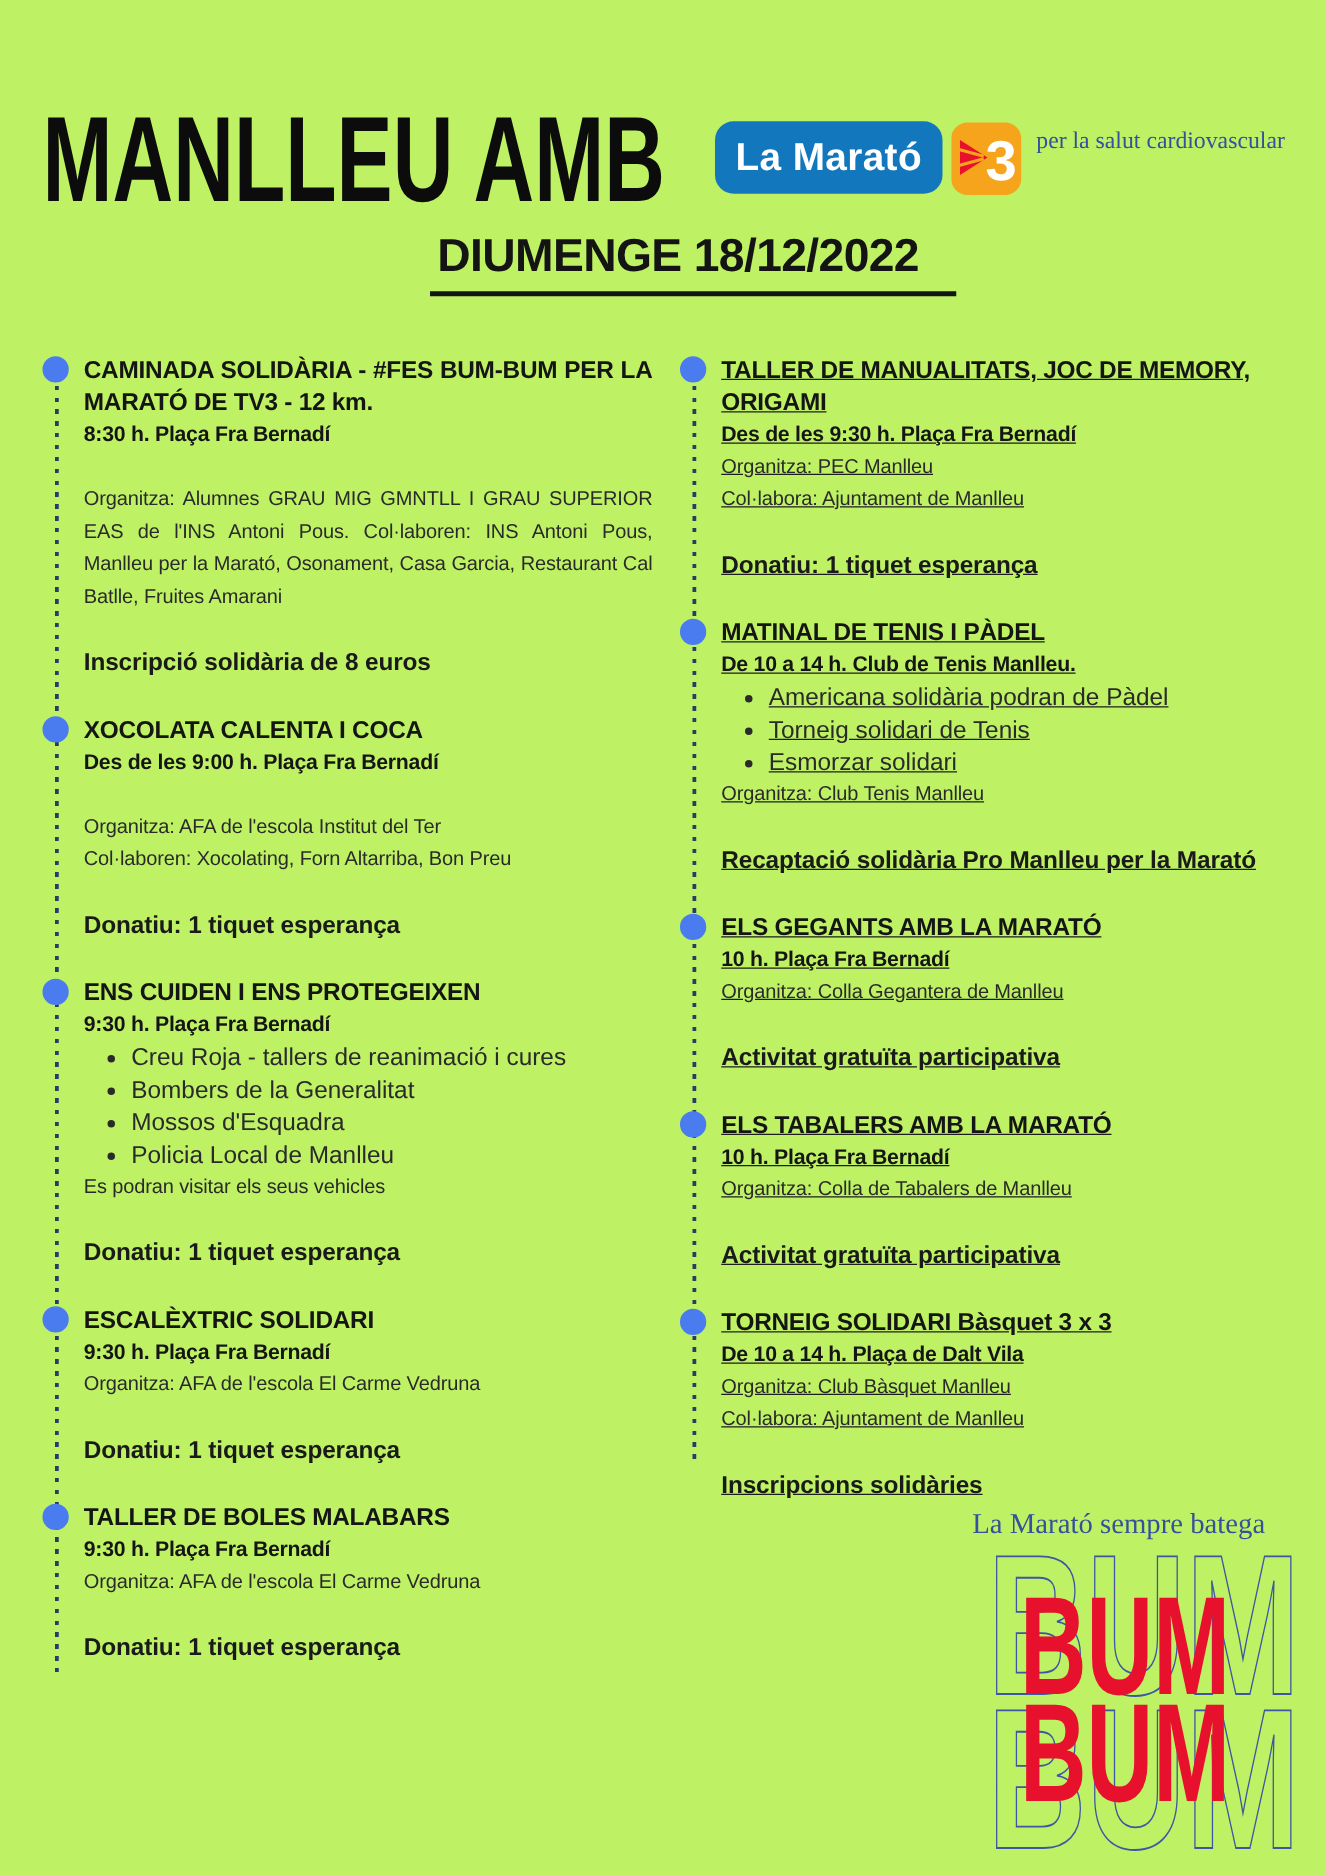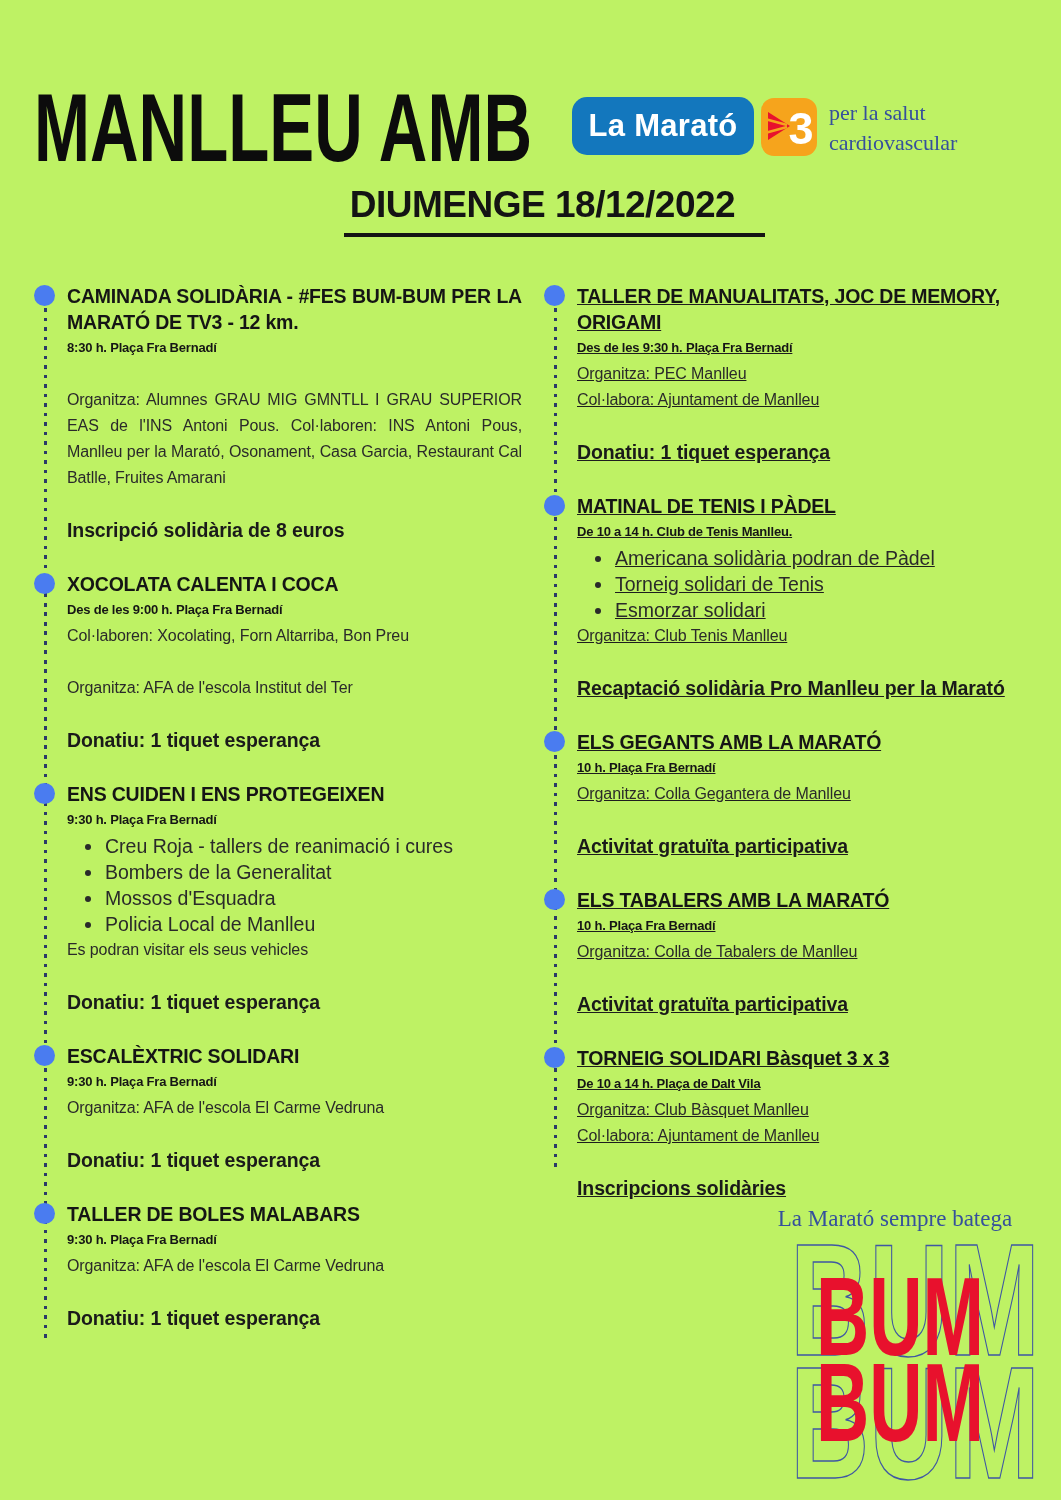--- a/index.html
+++ b/index.html
@@ -13,21 +13,21 @@
   .h1-svg { position:absolute; left:30px; top:84px; }
   .logo-group { position:absolute; left:572px; top:97px; display:flex; align-items:flex-start; }
   .marato-pill {
     width:182px; height:58px; background:#1377bd; border-radius:15px;
     display:flex; align-items:center; justify-content:center;
     color:#ffffff; font-weight:700; font-size:31px; letter-spacing:0.3px;
   }
   .tv3-box { margin-left:7px; }
   .tagline {
     margin-left:11px; width:202px; margin-top:1px;
-    font-family:"Liberation Serif", serif; font-size:22px; line-height:30px; color:#35509c;
+    font-family:"Liberation Serif", serif; font-size:19px; line-height:30px; color:#35509c;
   }
 
   .date-row { position:absolute; left:0; top:184px; width:100%; text-align:center;padding-left:24px; }
   .date {
     display:inline-block; font-size:37px; font-weight:700; color:#141414;
     border-bottom:4px solid #141414; padding:0 30px 7px 6px; letter-spacing:-0.5px;
   }
 
   
   .col { position:absolute; top:283px; }
@@ -40,21 +40,21 @@
   }
   .rail-left  { height:1042px; }
   .rail-right { height:870px; }
 
   .event { position:relative; margin-left:32px; margin-bottom:28px; }
   .dot {
     position:absolute; left:-33px; top:2px; width:21px; height:21px;
     background:#4a7cf0; border-radius:50%;
   }
   .t { font-weight:700; font-size:19.5px; line-height:26px; letter-spacing:-0.2px; color:#151515; }
-  .w { font-weight:700; font-size:13px; line-height:26px; letter-spacing:-0.2px; color:#151515; }
+  .w { font-weight:700; font-size:17px; line-height:26px; letter-spacing:-0.2px; color:#151515; }
   .b { font-weight:400; font-size:16px; line-height:26px; color:#2a2a2a; letter-spacing:-0.1px; }
   .f { font-weight:600; font-size:19.5px; line-height:26px; color:#1a1a1a; letter-spacing:-0.1px; }
   .gap { margin-top:26px; }
   .justify { text-align:justify; }
   ul.bullets { margin:0; padding-left:37px; list-style:disc; }
   ul.bullets li { font-size:19.5px; line-height:26px; color:#2a2a2a; padding-left:1px; }
 
   
   .bum-wrap { position:absolute; left:745px; top:1206px; width:300px; height:294px; }
   .slogan {
@@ -98,22 +98,22 @@
       <div class="t justify">CAMINADA SOLIDÀRIA - #FES BUM-BUM PER LA MARATÓ DE TV3 - 12 km.</div>
       <div class="w">8:30 h. Plaça Fra Bernadí</div>
       <div class="b gap justify">Organitza: Alumnes GRAU MIG GMNTLL I GRAU SUPERIOR EAS de l'INS Antoni Pous. Col·laboren: INS Antoni Pous, Manlleu per la Marató, Osonament, Casa Garcia, Restaurant Cal Batlle, Fruites Amarani</div>
       <div class="f gap">Inscripció solidària de 8 euros</div>
     </div>
 
     <div class="event">
       <span class="dot"></span>
       <div class="t">XOCOLATA CALENTA I COCA</div>
       <div class="w">Des de les 9:00 h. Plaça Fra Bernadí</div>
+      <div class="b gap">Organitza: AFA de l'escola Institut del Ter</div>
       <div class="b">Col·laboren: Xocolating, Forn Altarriba, Bon Preu</div>
-      <div class="b gap">Organitza: AFA de l'escola Institut del Ter</div>
       <div class="f gap">Donatiu: 1 tiquet esperança</div>
     </div>
 
     <div class="event">
       <span class="dot"></span>
       <div class="t">ENS CUIDEN I ENS PROTEGEIXEN</div>
       <div class="w">9:30 h. Plaça Fra Bernadí</div>
       <ul class="bullets">
         <li>Creu Roja - tallers de reanimació i cures</li>
         <li>Bombers de la Generalitat</li>

